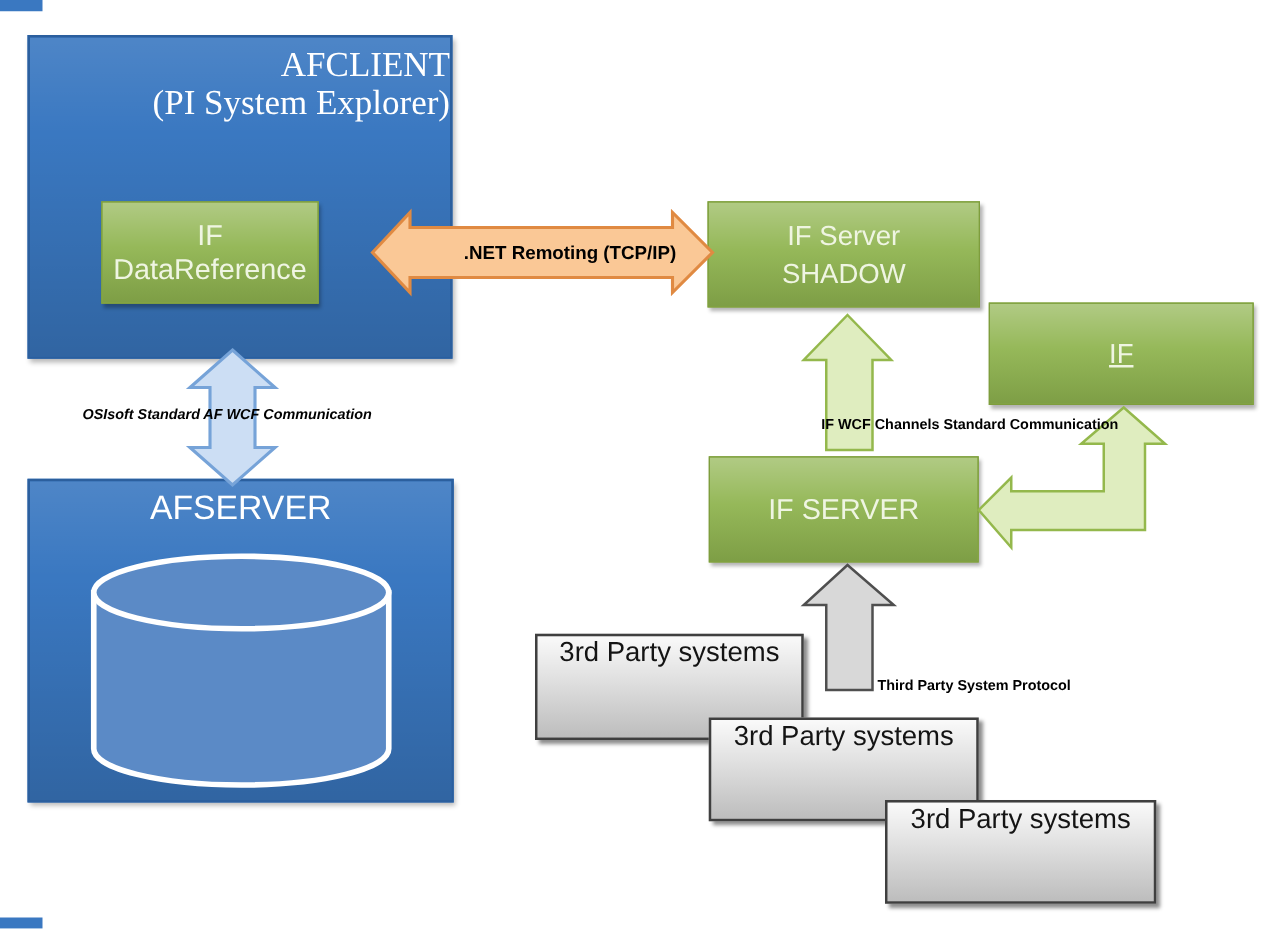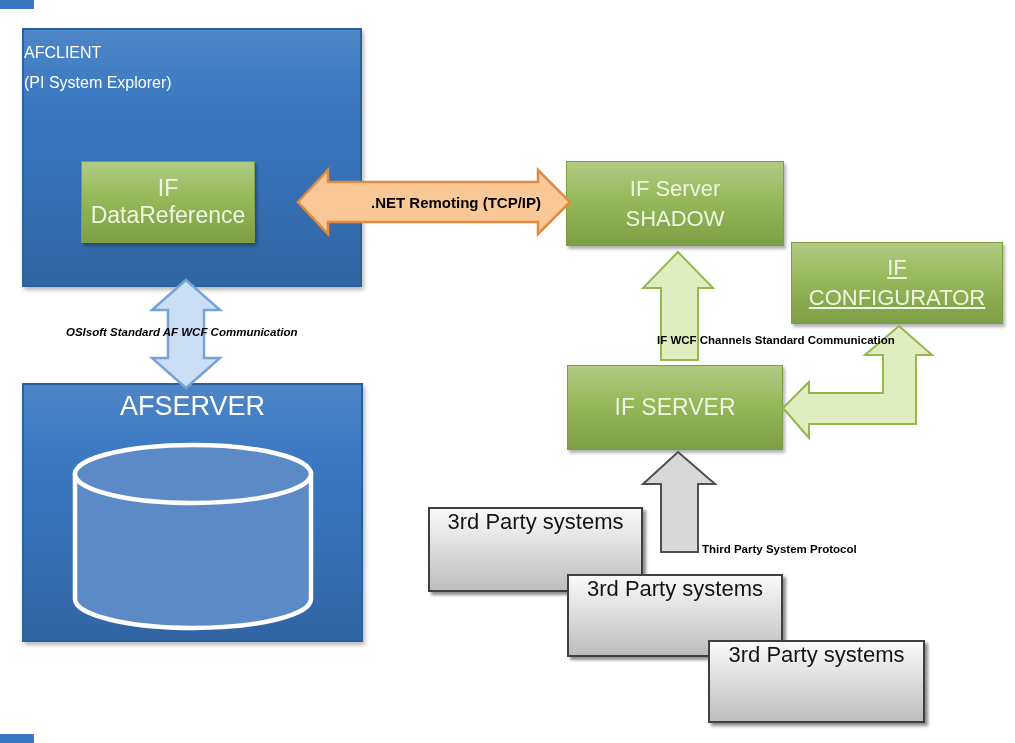--- a/index.html
+++ b/index.html
@@ -27,21 +27,21 @@
   }
   .box.gray{
     background:linear-gradient(180deg, rgba(255,255,255,0.85) 0%, rgba(255,255,255,0.25) 35%, rgba(0,0,0,0.14) 100%), var(--c-graybox);
     border:2px solid var(--c-graybox-border);
     box-shadow:3px 3px 3px rgba(0,0,0,0.45);
     color:var(--c-graybox-text);
     display:flex;justify-content:center;text-align:center;
     font-size:22px;
   }
 
-  #afclient{left:22px;top:28px;width:340px;height:259px;text-align:left;padding-top:8px;font-size:16px;line-height:30px;}
+  #afclient{left:22px;top:28px;width:340px;height:259px;text-align:right;padding-top:8px;font-size:28px;line-height:30px;font-family:Liberation Serif, serif;}
   #if-datareference{left:81px;top:161px;width:174px;height:82px;font-size:23px;}
   #if-server-shadow{left:566px;top:161px;width:218px;height:85px;font-size:22px;line-height:30px;}
   #if-configurator{left:791px;top:242px;width:212px;height:82px;font-size:22px;line-height:30px;text-decoration:underline;}
   #if-server{left:567px;top:365px;width:216px;height:85px;font-size:23px;}
   #afserver{left:22px;top:383px;width:341px;height:259px;text-align:center;padding-top:6px;font-size:27px;}
   #third-party-1{left:428px;top:507px;width:215px;height:85px;}
   #third-party-2{left:567px;top:574px;width:216px;height:83px;}
   #third-party-3{left:708px;top:640px;width:217px;height:83px;}
 
   svg.overlay{position:absolute;left:0;top:0;pointer-events:none;}
@@ -81,21 +81,20 @@
     <div>IF DataReference</div>
   </div>
 
   <div class="box green" id="if-server-shadow">
     <div>IF Server</div>
     <div>SHADOW</div>
   </div>
 
   <div class="box green" id="if-configurator">
     <div>IF</div>
-    <div>CONFIGURATOR</div>
   </div>
 
   <div class="box green" id="if-server">
     <div>IF SERVER</div>
   </div>
 
   <div class="box gray" id="third-party-1">
     <div>3rd Party systems</div>
   </div>
   <div class="box gray" id="third-party-2">

